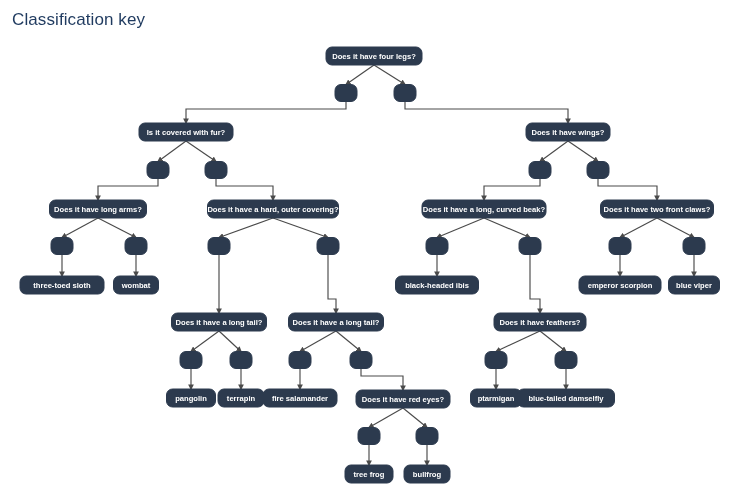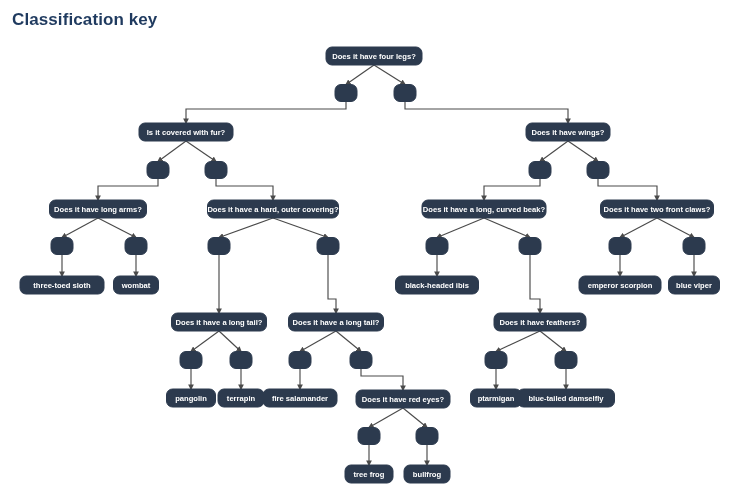--- a/index.html
+++ b/index.html
@@ -7,21 +7,21 @@
     width:754px;height:494px;
     background:#ffffff;
     font-family:"Liberation Sans", sans-serif;
     overflow:hidden;
     position:relative;
   }
   #page-title{
     position:absolute;
     left:12px; top:10px;
     font-size:17px;
-    font-weight:bold;
+    font-weight:normal;
     color:#1f3a5f;
     letter-spacing:0.1px;
   }
   #diagram{
     position:absolute;
     left:0; top:0;
     width:754px; height:494px;
   }
   .leaf-box{
     fill:#2c3a4e;

